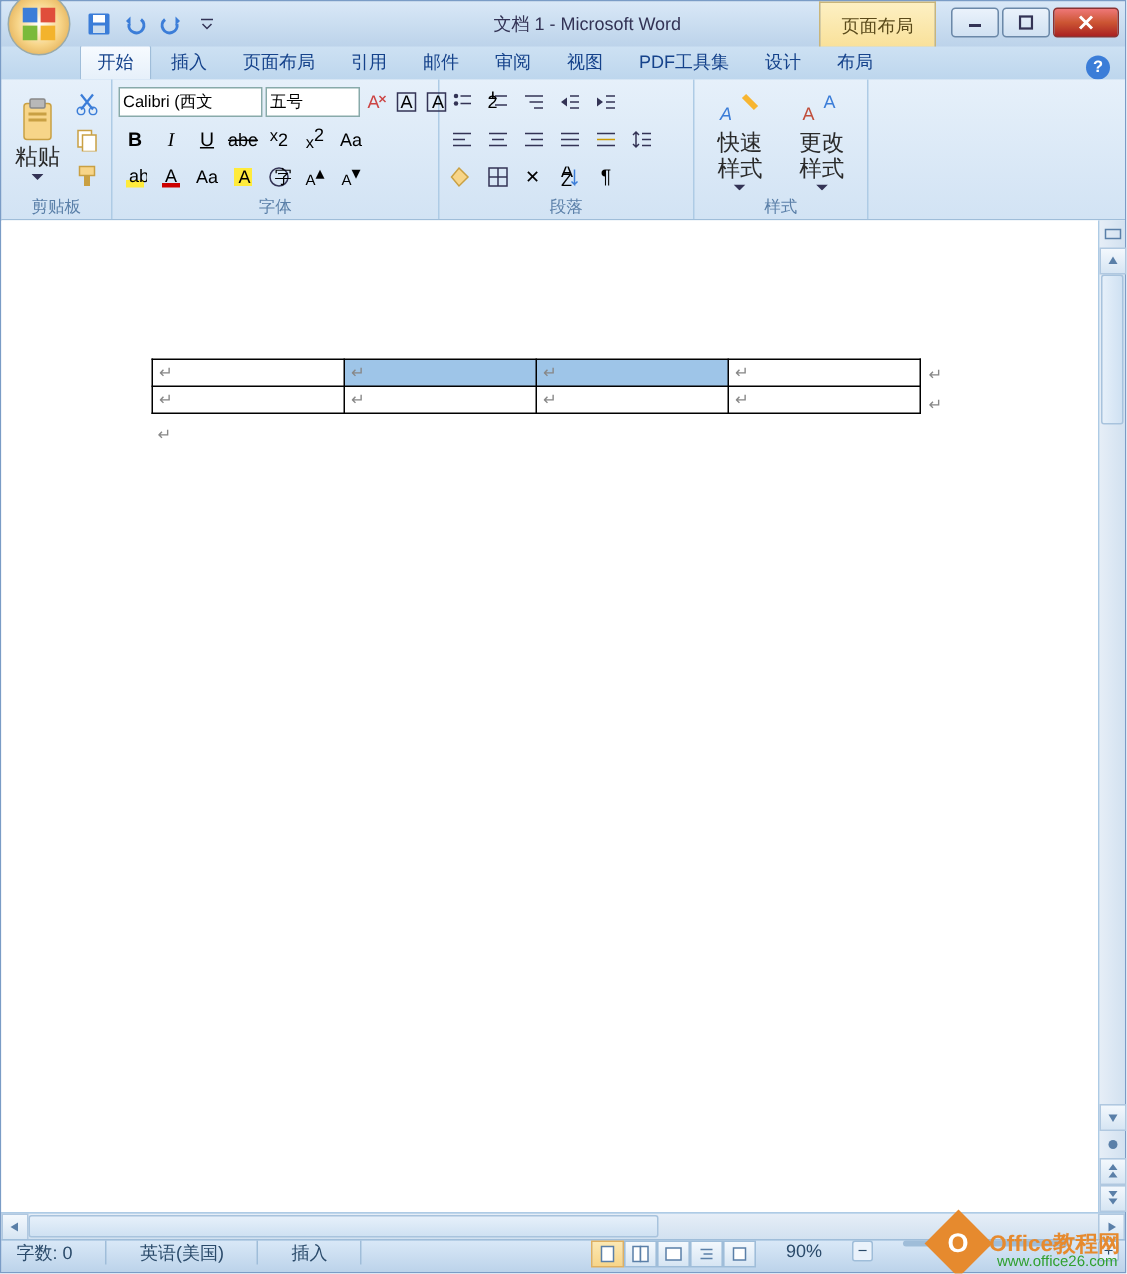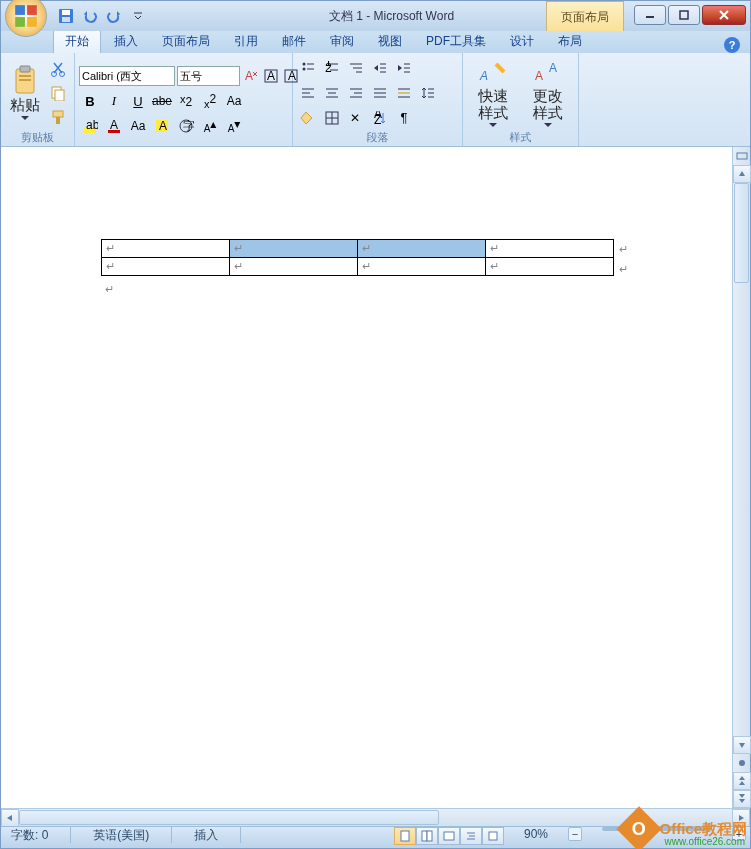--- a/index.html
+++ b/index.html
@@ -275,20 +275,21 @@
               </div>
             <div class="tb-btn">
                 <span style="font-size:10px">A<sup>▴</sup></span>
               </div>
             <div class="tb-btn">
                 <span style="font-size:10px">A<sup>▾</sup></span>
               </div>
           </div>
         </div>
       </div>
+      <div class="group-label">字体</div>
     </div>
 
     <div class="group" style="width:170px">
       <div class="group-body">
         <div class="col" style="width:100%;gap:3px">
           <div class="row">
             <div class="tb-btn">
                 <svg width="14" height="14">
                   <circle cx="3" cy="3" r="1.5" fill="#335"></circle>
                   <line x1="6" y1="3" x2="13" y2="3" stroke="#335"></line>

